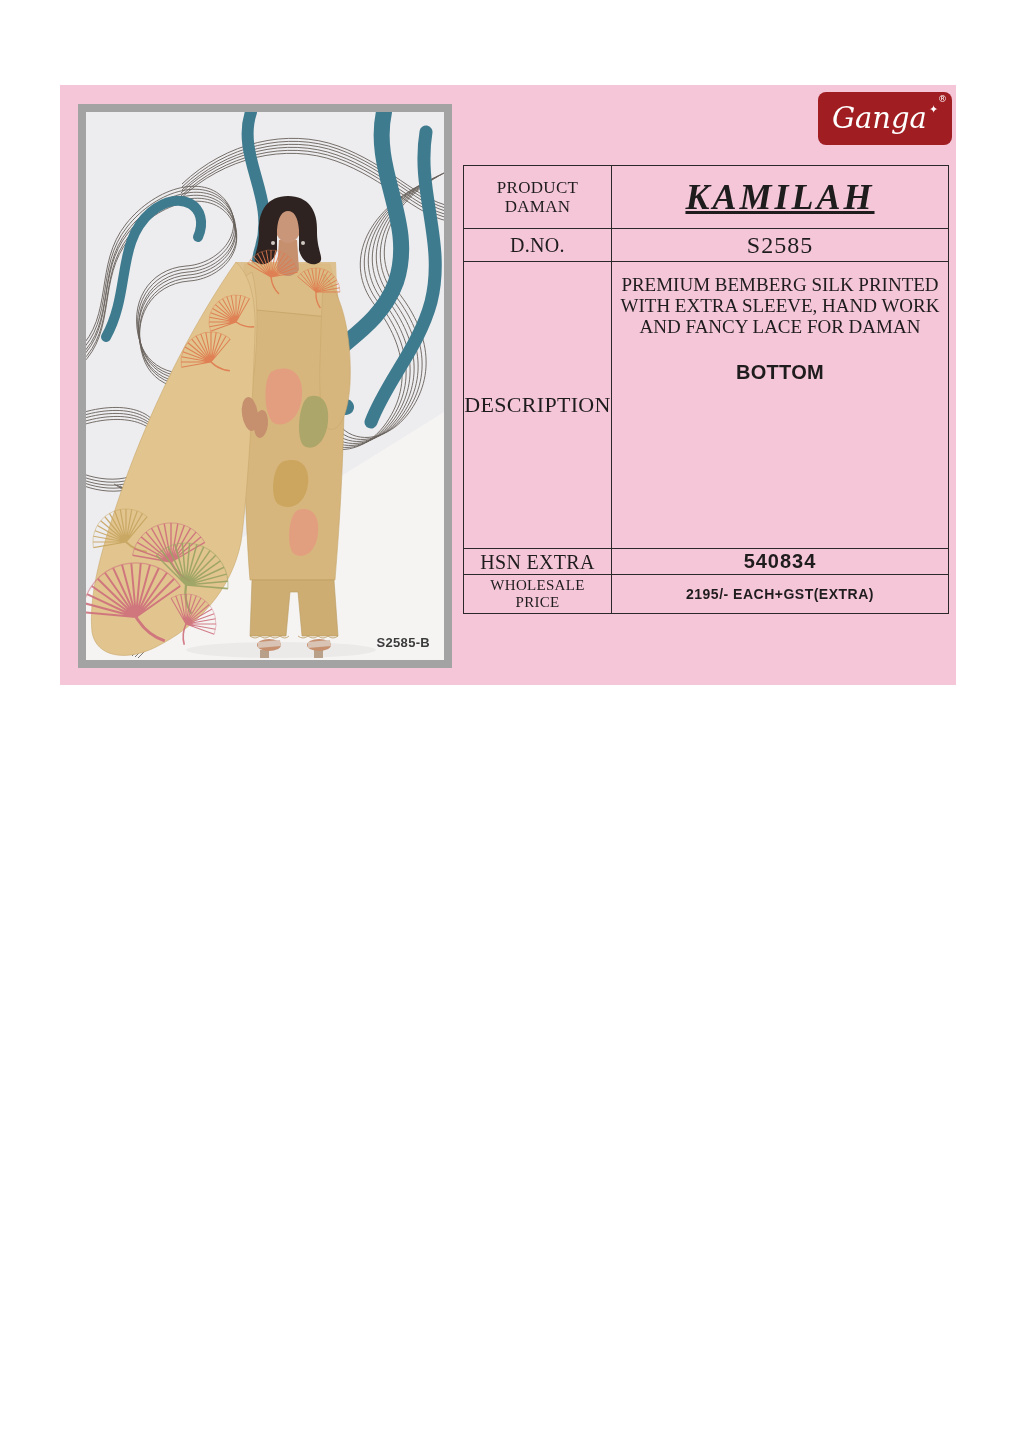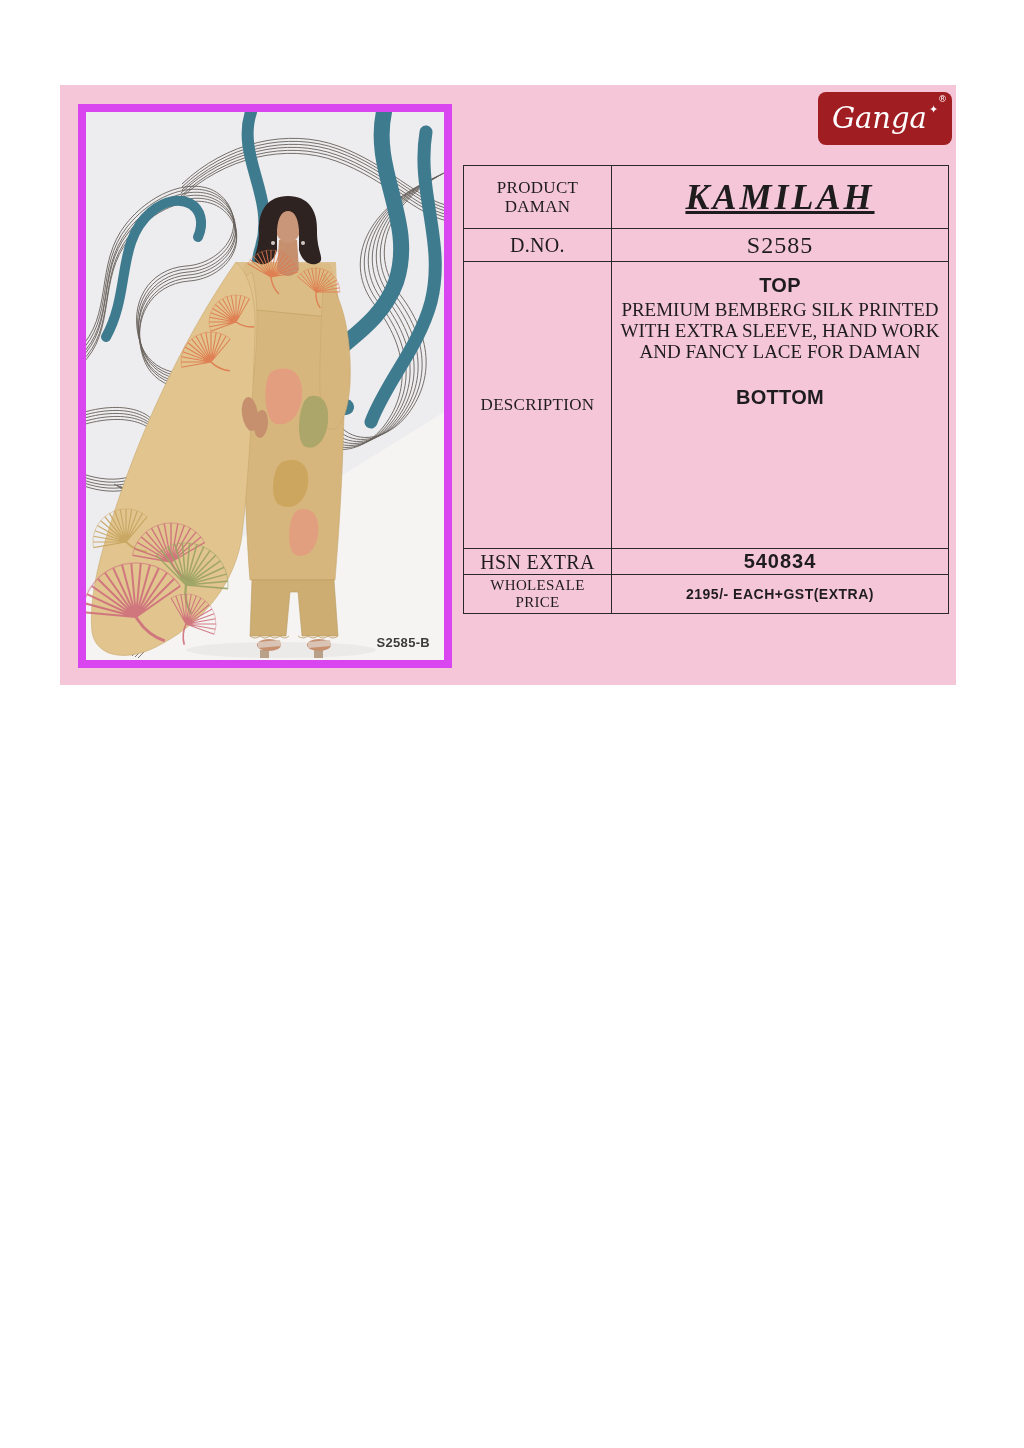--- a/index.html
+++ b/index.html
@@ -13,35 +13,35 @@
   html,body{width:1024px;height:1448px;background:var(--page-bg);font-family:"Liberation Serif",serif;}
   .page{position:relative;width:956px;height:1448px;background:var(--page-bg);overflow:hidden;}
   .card{position:absolute;left:60px;top:85px;width:900px;height:600px;background:var(--card-bg);}
   
   .logo{position:absolute;top:7px;right:8px;width:134px;height:53px;background:var(--logo-bg);
         border-radius:8px;display:flex;align-items:center;justify-content:center;color:var(--logo-text);}
   .logo-text{font-family:"DejaVu Serif",serif;font-style:italic;font-size:29px;line-height:1;}
   .logo-flower{font-family:"DejaVu Sans",sans-serif;font-size:11px;margin-left:2px;margin-bottom:18px;}
   .logo-reg{position:absolute;top:2px;right:5px;font-size:9px;font-family:"DejaVu Sans",sans-serif;}
   
-  .photo-frame{position:absolute;left:18px;top:19px;width:374px;height:564px;background:#d946ef;padding:8px;}
+  .photo-frame{position:absolute;left:18px;top:19px;width:374px;height:564px;background:#a3a3a3;padding:8px;}
   .photo{position:relative;width:358px;height:548px;background:var(--wall);overflow:hidden;}
   .photo svg{display:block;}
   .photo-caption{position:absolute;right:14px;bottom:10px;font-family:"Liberation Sans",sans-serif;
         font-weight:bold;font-size:13px;letter-spacing:.3px;color:var(--caption-text);}
   
   .spec-table{position:absolute;left:403px;top:80px;display:grid;
         grid-template-columns:147px 337px;grid-template-rows:62px 33px 287px 26px 39px;
         border:1px solid var(--table-border);color:var(--text);}
   .c{display:flex;align-items:center;justify-content:center;text-align:center;}
   .bl{border-left:1px solid var(--table-border);}
   .bt{border-top:1px solid var(--table-border);}
   .lbl{font-size:20px;white-space:pre-line;line-height:1.1;letter-spacing:.3px;}
   .lbl-product{font-size:17px;line-height:19px;}
-  .lbl-desc{font-size:17px;}
+  .lbl-desc{font-size:22px;}
   .lbl-wholesale{font-size:15px;line-height:17px;}
   .val-product{font-weight:bold;font-style:italic;font-size:36px;letter-spacing:3px;text-decoration:underline;}
   .val-dno{font-size:24px;letter-spacing:1px;}
   .val-sans{font-family:"Liberation Sans",sans-serif;font-weight:bold;font-size:20px;letter-spacing:1px;}
   .val-price{font-family:"Liberation Sans",sans-serif;font-weight:bold;font-size:14px;letter-spacing:.5px;}
   .desc-cell{flex-direction:column;justify-content:flex-start;padding-top:12px;}
   .desc-section{margin-bottom:24px;}
   .desc-heading{font-family:"Liberation Sans",sans-serif;font-weight:bold;font-size:20px;margin-bottom:2px;letter-spacing:.3px;}
   .desc-body{font-size:19px;line-height:21px;white-space:pre-line;}
   
@@ -172,21 +172,20 @@
       <div class="c lbl lbl-product">PRODUCT
 DAMAN</div>
       <div class="c bl val-product">KAMILAH</div>
 
       <div class="c bt lbl">D.NO.</div>
       <div class="c bt bl val-dno">S2585</div>
 
       <div class="c bt lbl lbl-desc">DESCRIPTION</div>
       <div class="c bt bl desc-cell">
         <div class="desc-section">
-          <div class="desc-heading">TOP</div>
           <div class="desc-body">PREMIUM BEMBERG SILK PRINTED
 WITH EXTRA SLEEVE, HAND WORK
 AND FANCY LACE FOR DAMAN</div>
         </div>
         <div class="desc-section">
           <div class="desc-heading">BOTTOM</div>
         </div>
       </div>
 
       <div class="c bt lbl">HSN EXTRA</div>

